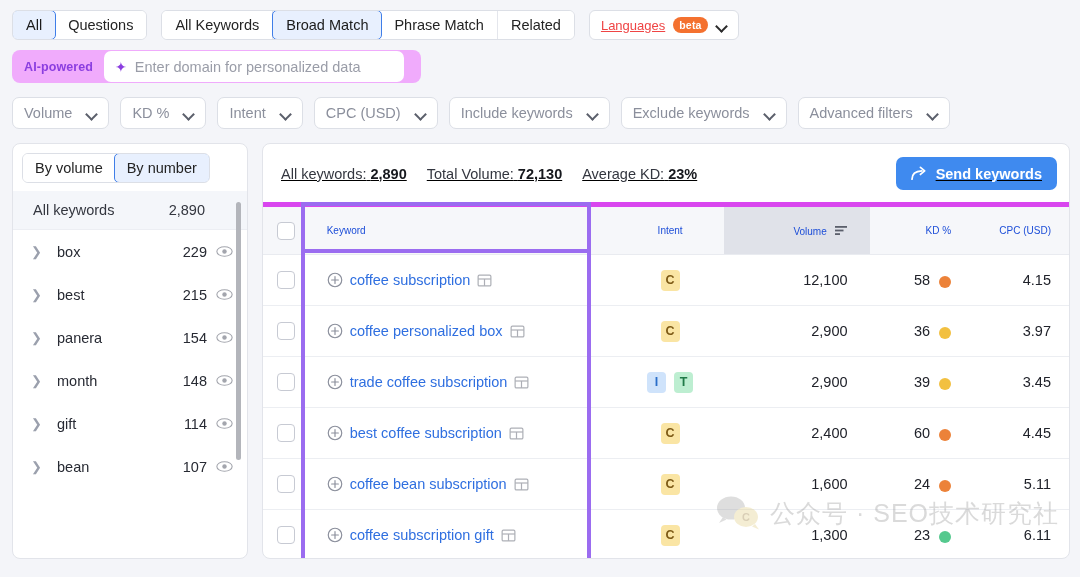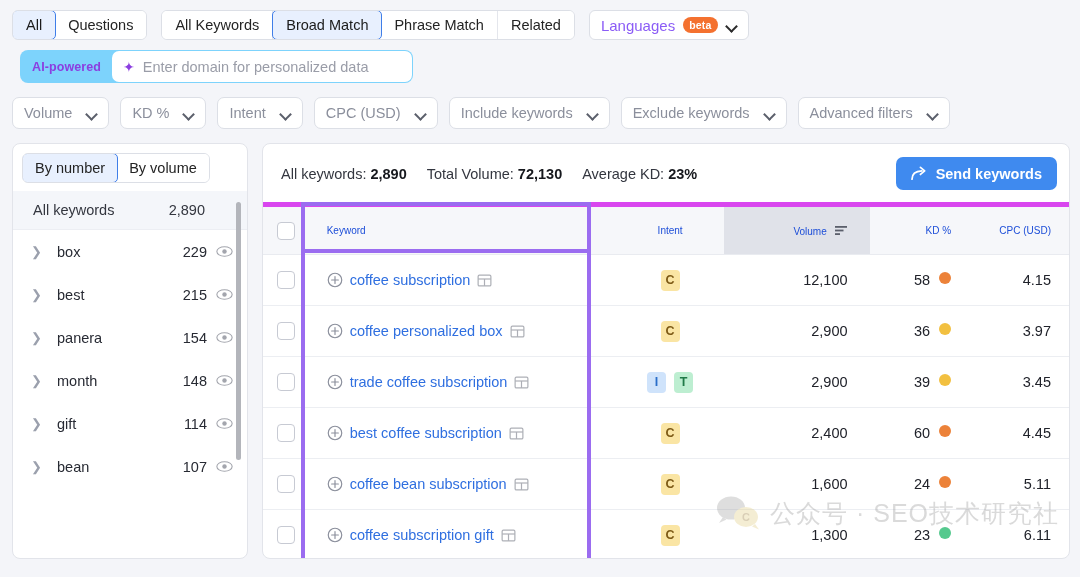--- a/index.html
+++ b/index.html
@@ -27,38 +27,38 @@
   .seg .sbtn.active {
     background: #e8f0fe; color: #1b1b1b;
     border: 1.6px solid #3f7ee8; border-radius: 5px; height: 30px; margin: -1px;
     position: relative; z-index: 2;
   }
   .langbox {
     display: flex; align-items: center; gap: 8px; height: 30px;
     background: #fff; border: 1px solid #dcdfe6; border-radius: 6px;
     padding: 0 11px; cursor: pointer;
   }
-  .langbox .lbl { font-size: 15px; color: #8b5cf6; }
+  .langbox .lbl { font-size: 13px; color: #ef4444; text-decoration: underline; }
   .beta {
     background: #f4712f; color: #fff; font-size: 10.5px; font-weight: bold;
     border-radius: 8px; padding: 1.5px 6px 2px; letter-spacing: .2px;
   }
   .chev { width: 11px; height: 7px; position: relative; display: inline-block; }
   .chev::before {
     content: ""; position: absolute; left: 1px; top: 0;
     width: 7px; height: 7px; border-right: 2px solid #2b2b2b; border-bottom: 2px solid #2b2b2b;
     transform: rotate(45deg);
   }
   .chev.gray::before { border-color: #5b5f6b; }
 
   
   .airow { display: flex; padding: 10px 12px 0 12px; }
   .aiwrap {
-    display: flex; align-items: center; background: #7dd3fc;
-    border-radius: 8px; height: 33px; padding-right: 0; margin-left: 8px;
+    display: flex; align-items: center; background: #f0abfc;
+    border-radius: 8px; height: 33px; padding-right: 16px;
   }
   .ailabel {
     font-size: 12.5px; font-weight: bold; color: #8b3ee0;
     padding: 0 11px 0 12px; letter-spacing: .1px;
   }
   .aiinput {
     display: flex; align-items: center; gap: 8px; height: 31px;
     background: #fff; border-radius: 7px; padding: 0 14px 0 11px; min-width: 300px;
     margin-right: 1px;
   }
@@ -112,21 +112,21 @@
   .sbar {
     position: absolute; right: 6px; top: 58px; width: 5px; height: 258px;
     background: #b3b5bb; border-radius: 3px;
   }
 
   
   .main {
     flex: 1; background: #fff; border: 1px solid #e2e4ea; border-radius: 8px;
     display: flex; flex-direction: column; overflow: hidden; position: relative;
   }
-  .mhead { display: flex; align-items: center; padding: 13px 12px 12px 18px; }
+  .mhead { display: flex; align-items: center; padding: 13px 12px 12px 18px; text-decoration: underline; }
   .stats { display: flex; gap: 20px; font-size: 14.5px; color: #33363f; flex: 1; }
   .stats b { color: #16181d; font-weight: bold; }
   .sendbtn {
     display: flex; align-items: center; gap: 8px; background: #3f8aef; color: #fff;
     border: none; border-radius: 7px; height: 33px; padding: 0 15px;
     font-size: 14.5px; font-weight: bold; cursor: pointer; font-family: inherit;
   }
 
   table { width: 100%; border-collapse: collapse; table-layout: fixed; }
   th, td { font-weight: normal; }
@@ -157,21 +157,21 @@
 
   .badge {
     display: inline-flex; align-items: center; justify-content: center;
     width: 19px; height: 21px; border-radius: 4px; font-size: 12.5px;
     font-weight: bold; margin: 0 2px; vertical-align: middle;
   }
   .badge.C { background: #fae5a4; color: #7d5a16; }
   .badge.I { background: #cfe3fb; color: #2a6ec9; }
   .badge.T { background: #bdeed1; color: #1f7a48; }
 
-  .kdwrap { display: inline-flex; align-items: flex-start; gap: 9px; justify-content: flex-end; }
+  .kdwrap { display: inline-flex; align-items: flex-end; gap: 9px; justify-content: flex-end; }
   .dot { width: 12px; height: 12px; border-radius: 50%; display: inline-block; }
 
   
   .hl-head {
     position: absolute; left: 38px; top: 0px; width: 290px; height: 51px;
     border: 4px solid #9b6cf0; pointer-events: none; z-index: 5;
   }
   .hl-body {
     position: absolute; left: 38px; top: 51px; width: 290px; height: 312px;
     border-left: 4px solid #9b6cf0; border-right: 4px solid #9b6cf0;
@@ -248,22 +248,22 @@
       <span>Advanced filters</span>
       <span class="chev gray"></span>
     </div>
   </div>
 
   <div class="body">
 
     <div class="sidebar">
       <div class="sbtoggle">
         <div class="tg">
+          <div class="tgb">By volume</div>
           <div class="tgb active">By number</div>
-          <div class="tgb">By volume</div>
         </div>
       </div>
       <div class="allrow">
         <span>All keywords</span>
         <span>2,890</span>
       </div>
       <div class="klist">
         <div class="kitem">
           <span class="kcaret">❯</span>
           <span class="kname">box</span>

